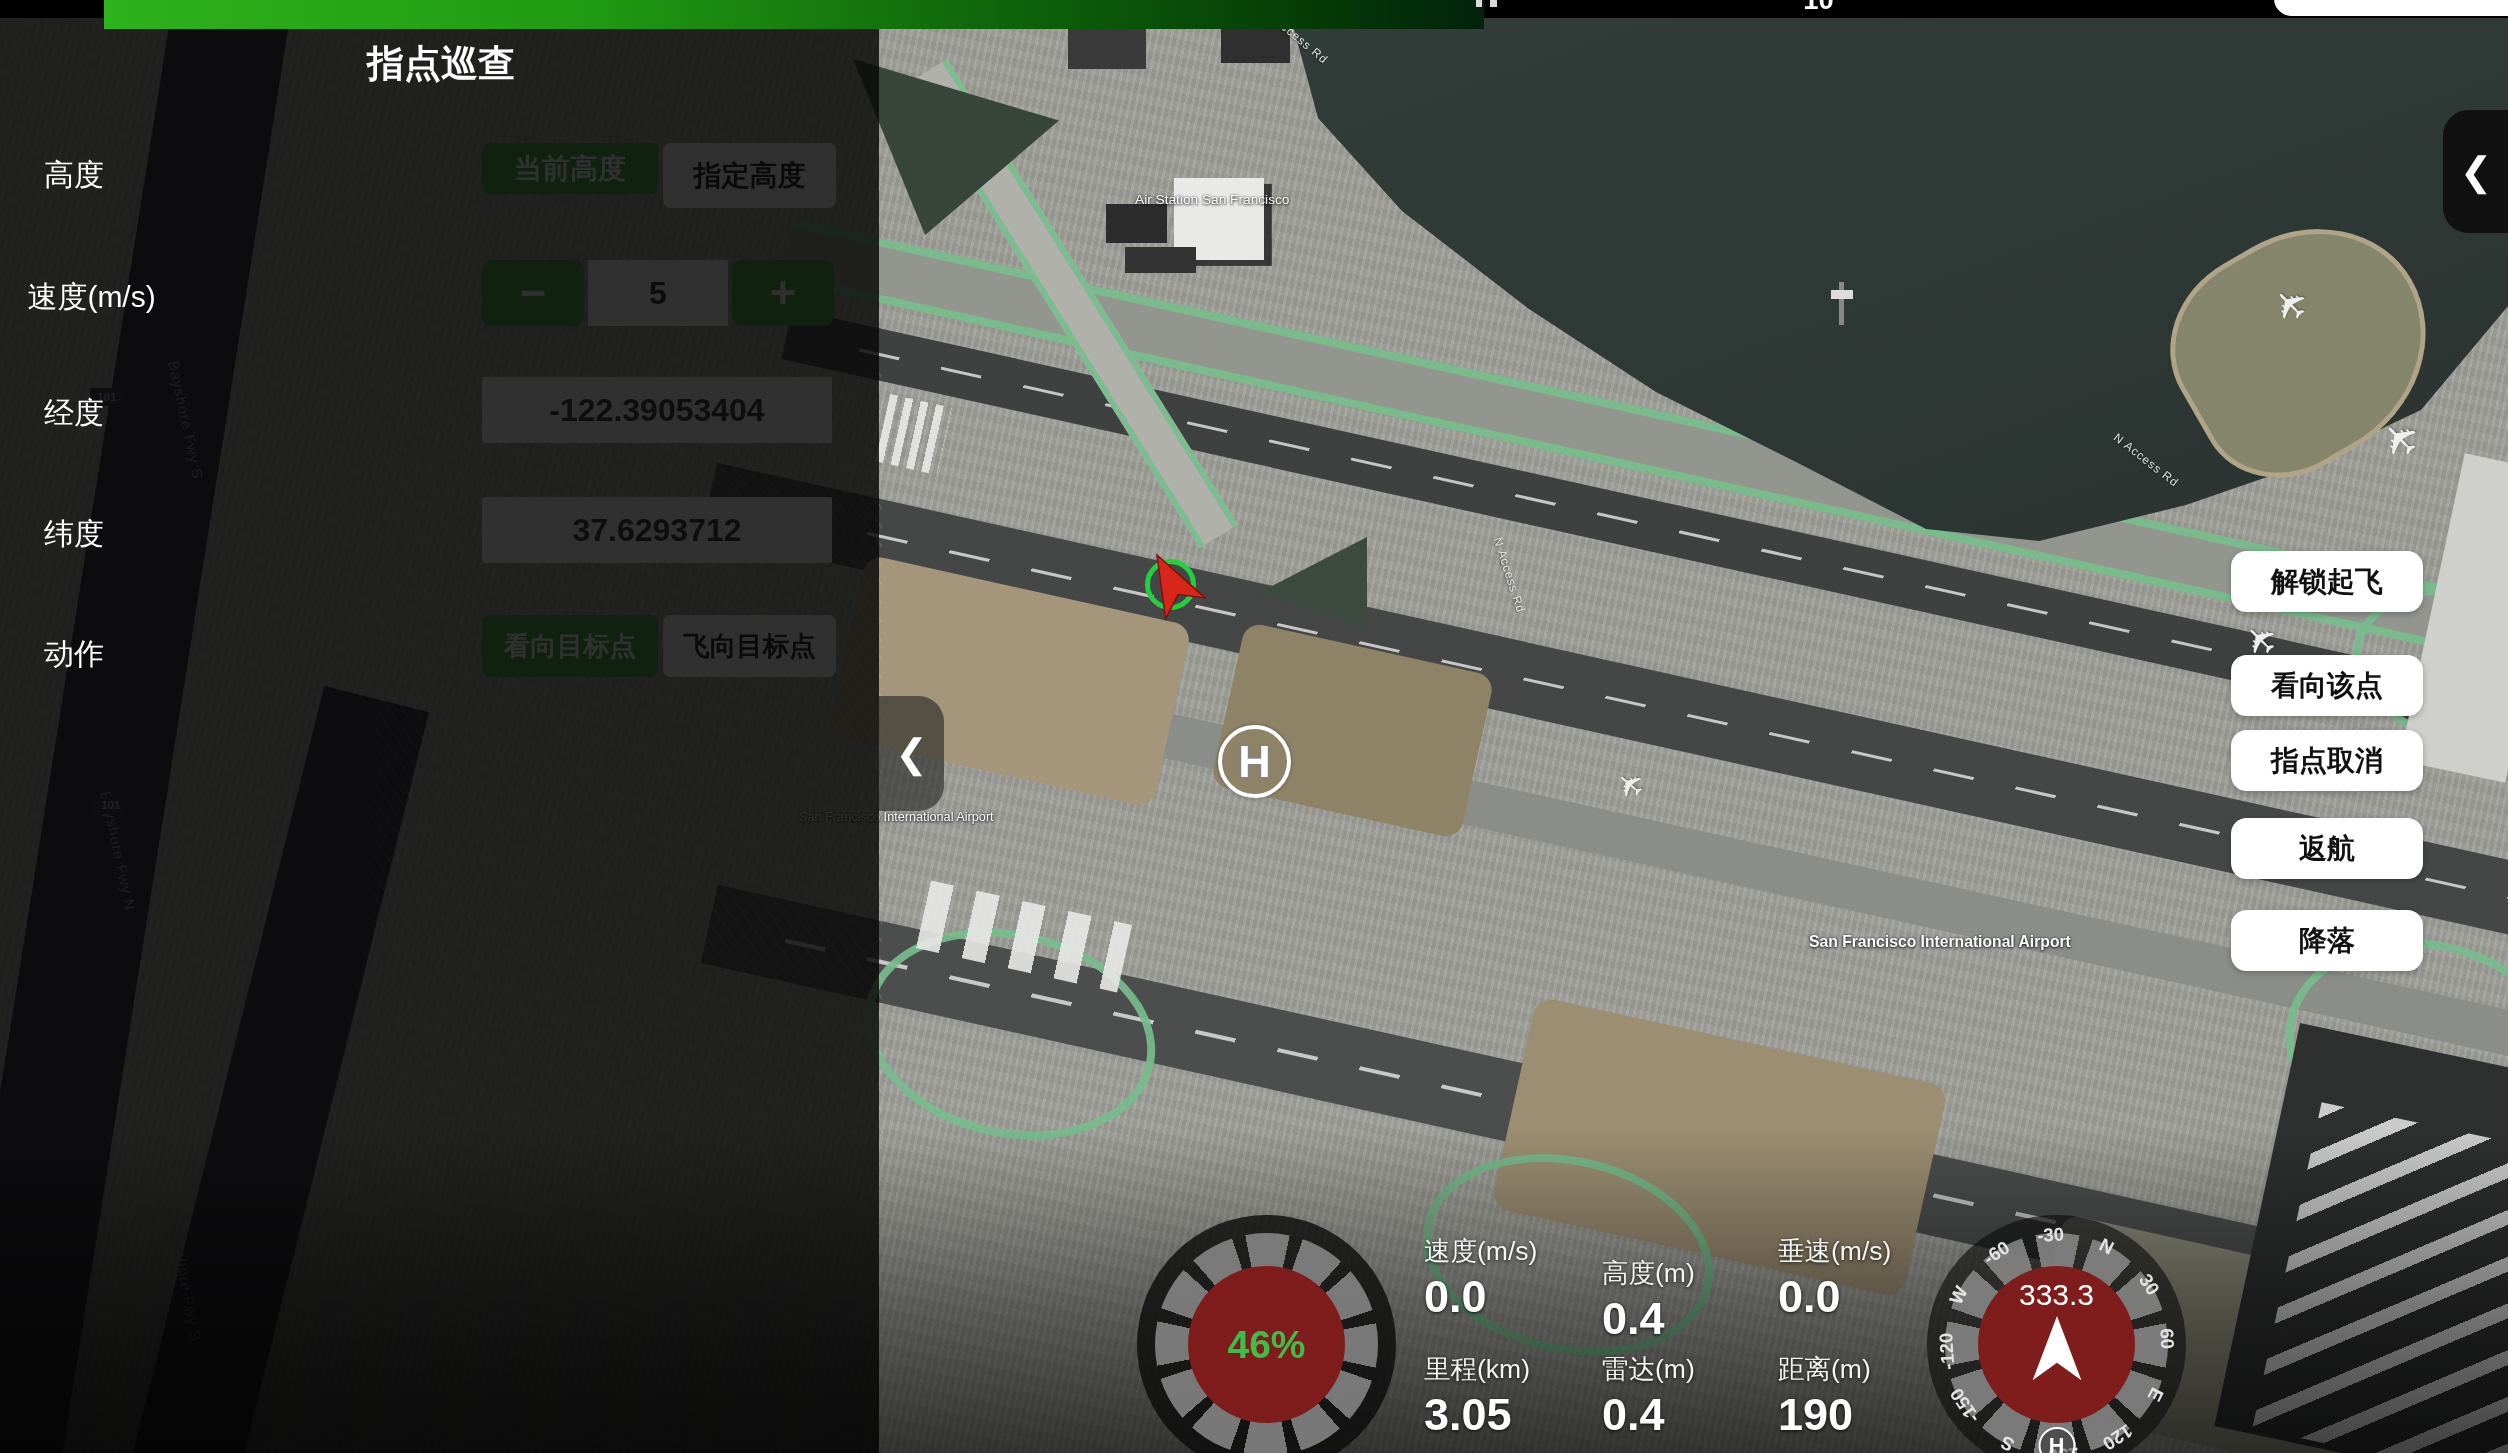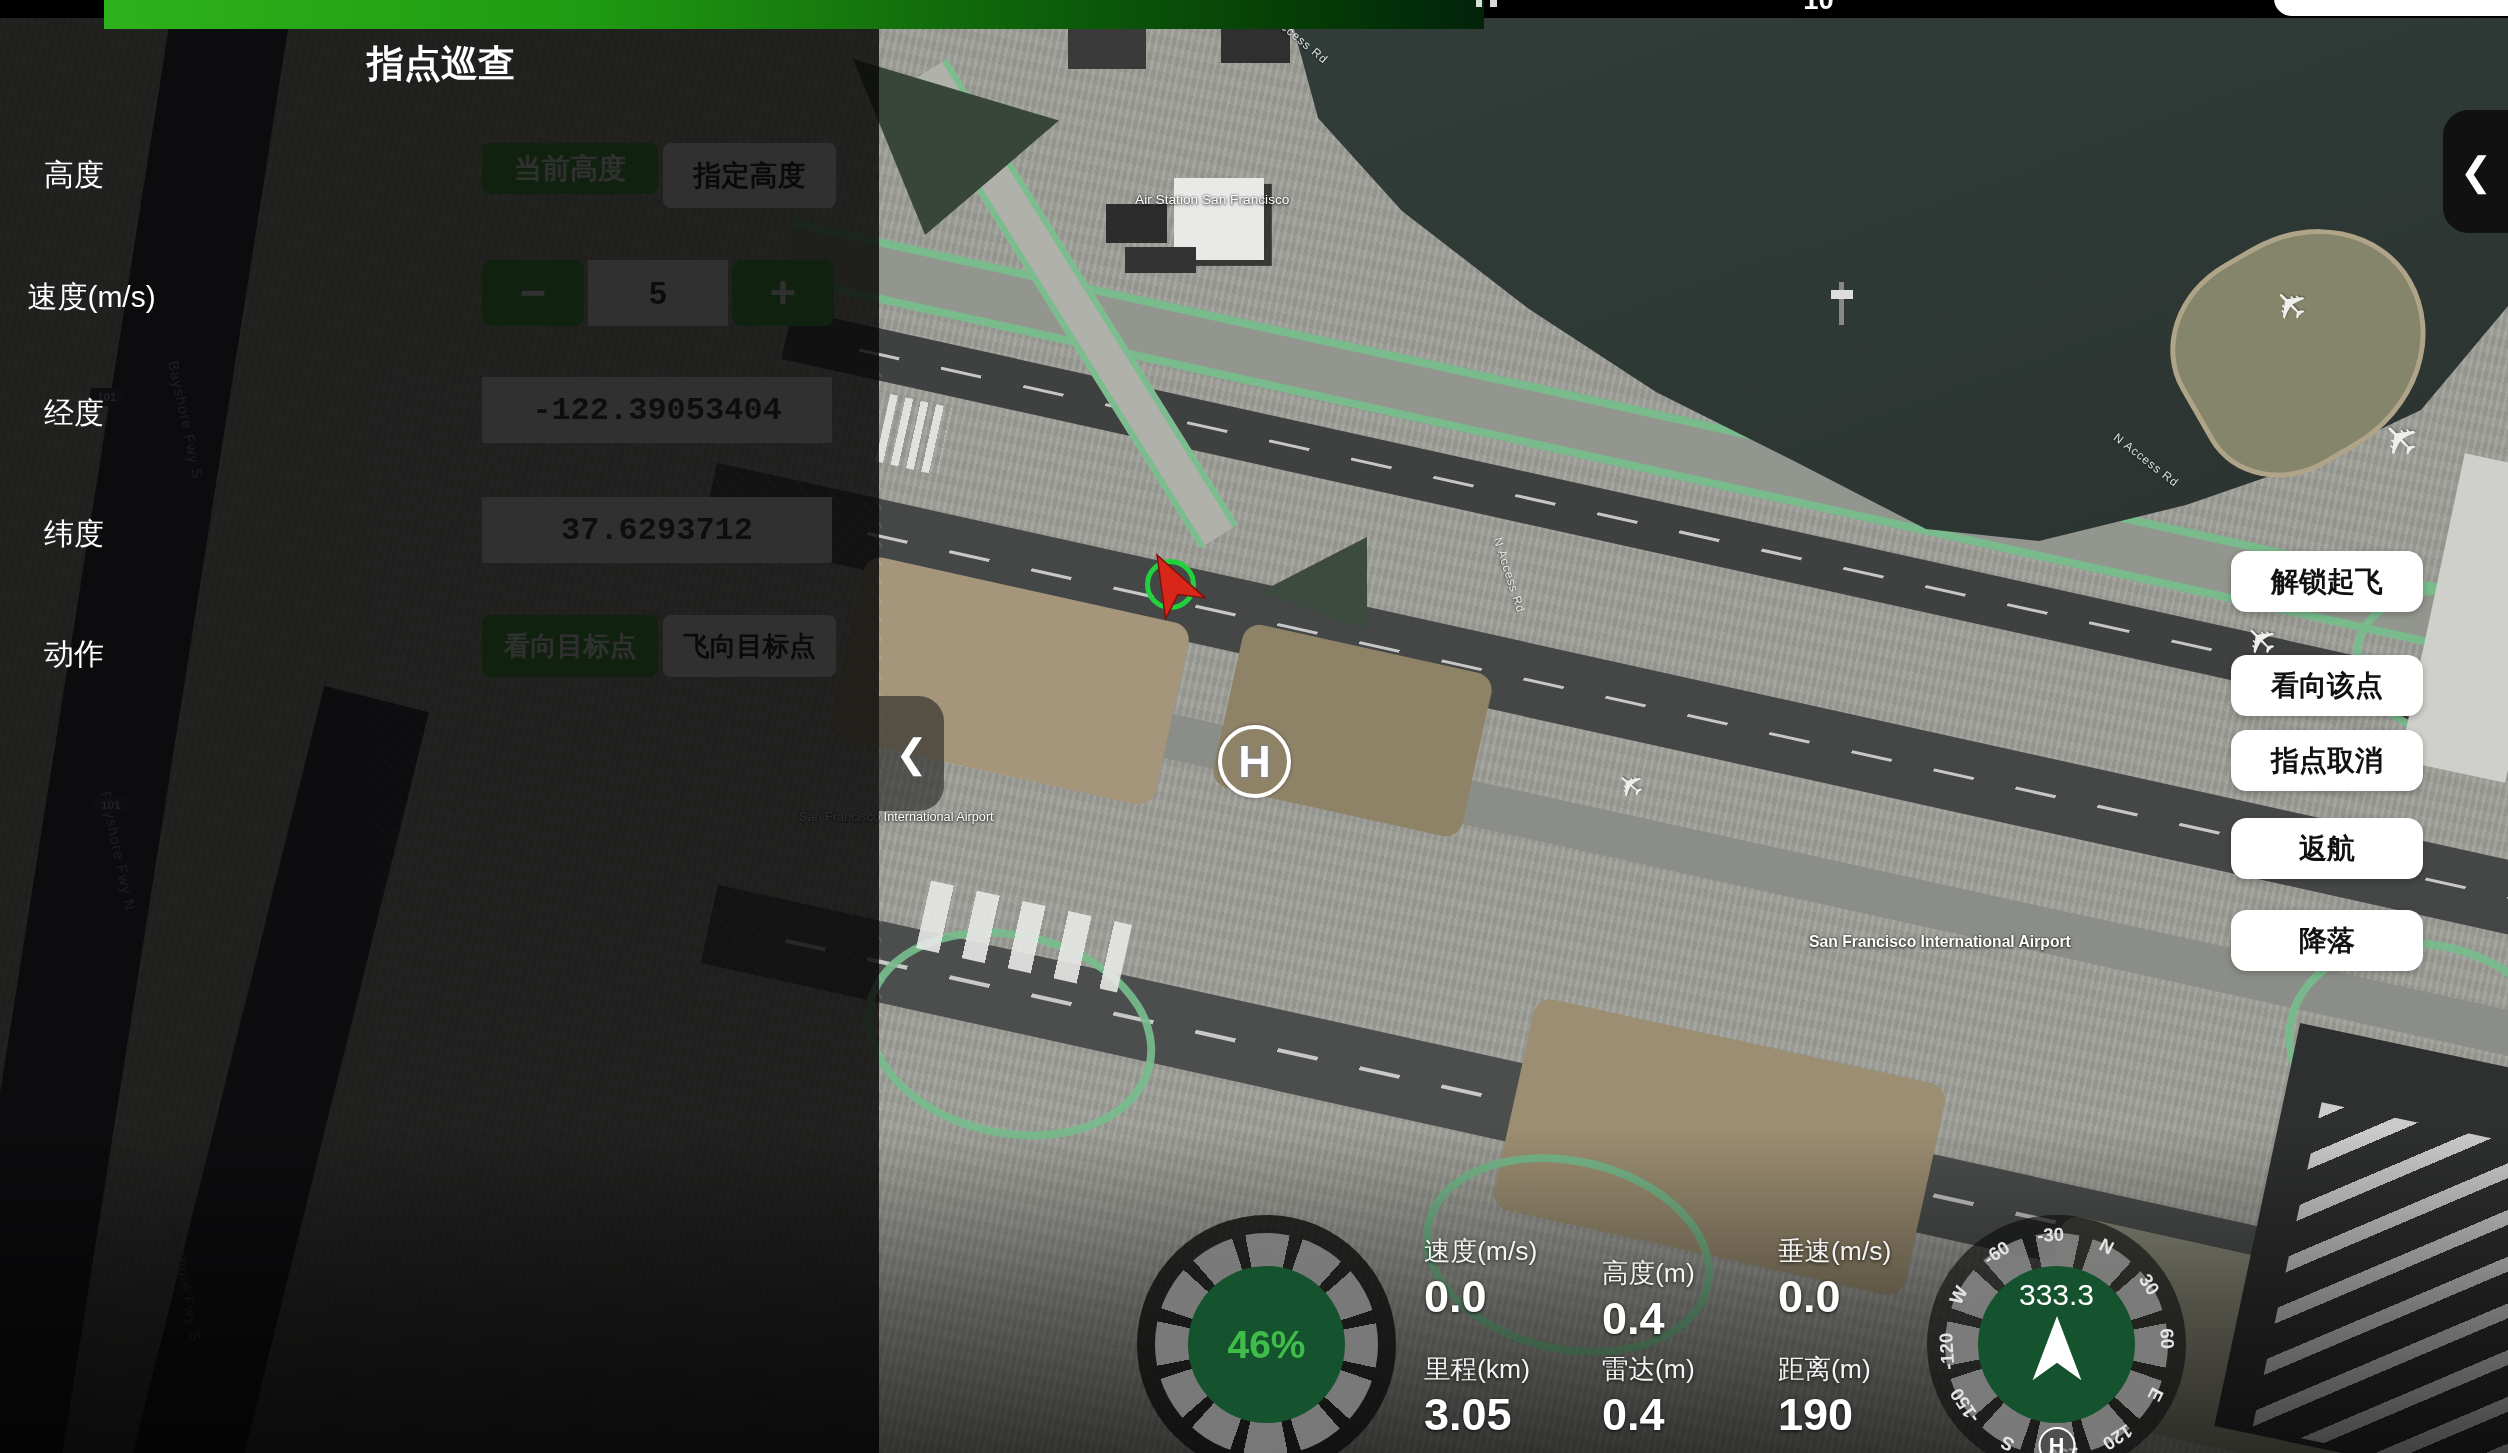--- a/index.html
+++ b/index.html
@@ -60,21 +60,21 @@
   .btn-green { background:#37a437; color:#fff; }
   .btn-white { background:#fff; color:#141414; }
   #btn-cur-alt  { left:482px; top:143px; width:176px; height:51px; border-radius:7.8px; font-size:28px; }
   #btn-set-alt  { left:663px; top:143px; width:173px; height:65px; border-radius:7.8px; font-size:28px; }
   #btn-minus { left:482px; top:260px; width:102px; height:66px; border-radius:9.8px; font-size:45px; }
   #speed-box { left:588px; top:260px; width:140px; height:66px; background:#fff; color:#222;
     font-size:32px; font-weight:bold; display:flex; align-items:center; justify-content:center; }
   #btn-plus { left:732px; top:260px; width:102px; height:66px; border-radius:9.8px; font-size:45px; }
   .inputbox { left:482px; width:350px; height:66px; background:#fff; color:#2b2b2b;
     font-size:32px; font-weight:bold; display:flex; align-items:center; justify-content:center;
-    border-radius:2px;font-family:Liberation Mono, monospace; }
+    border-radius:2px; }
   #btn-look { left:482px; top:615px; width:176px; height:62px; border-radius:7.8px; font-size:26.5px; }
   #btn-fly  { left:663px; top:615px; width:173px; height:62px; border-radius:7.8px; font-size:26.5px; }
 
   
   #left-collapse { left:879px; top:696px; width:65px; height:115px; z-index:20;
     background:rgba(22,22,22,.55); border-radius:0 25.5px 25.5px 0;
     display:flex; align-items:center; justify-content:center; cursor:pointer; }
   #right-collapse { left:2443px; top:110px; width:66px; height:123px; z-index:20;
     background:rgba(14,14,14,.93); border-radius:25.5px 0 0 25.5px;
     display:flex; align-items:center; justify-content:center; cursor:pointer; }
@@ -93,21 +93,21 @@
   #drone-ring { position:absolute; left:9.8px; top:9.8px; width:51px; height:51px; border-radius:50%;
     border:5.9px solid #21d13d; }
   #drone-arrow { position:absolute; left:2px; top:-2px; transform:rotate(-28deg); }
 
   
   .gauge { position:absolute; width:259px; height:259px; border-radius:50%; z-index:21; }
   #battery-gauge { left:1137px; top:1215px; background:rgba(10,10,10,.8); }
   #compass-gauge { left:1927px; top:1215px; background:rgba(12,12,12,.64); }
   .segring { position:absolute; inset:17.6px; border-radius:50%;
     background:repeating-conic-gradient(from -11deg, rgba(138,138,138,.85) 0deg 23deg, rgba(0,0,0,0) 23deg 30deg); }
-  .ginner { position:absolute; inset:51px; border-radius:50%; background:#14532d;
+  .ginner { position:absolute; inset:51px; border-radius:50%; background:#7f1d1d;
     display:flex; align-items:center; justify-content:center; }
   #battery-pct { color:#3fbc4a; font-size:39px; font-weight:bold; }
   #compass-heading { position:absolute; top:11.8px; left:0; right:0; text-align:center;
     color:#fff; font-size:30px; z-index:2; }
   #compass-arrow { position:absolute; left:50%; top:54%; transform:translate(-50%,-50%); }
   .ctick { position:absolute; left:50%; top:50%; color:#e4e4e4; font-size:18.6px; font-weight:600;
     white-space:nowrap; }
   #compass-home { position:absolute; left:50%; bottom:9.8px; transform:translateX(-50%);
     width:37px; height:37px; border:2.9px solid #fff; border-radius:50%; background:rgba(0,0,0,.35);
     color:#fff; font-size:21.6px; font-weight:bold; display:flex; align-items:center; justify-content:center;

